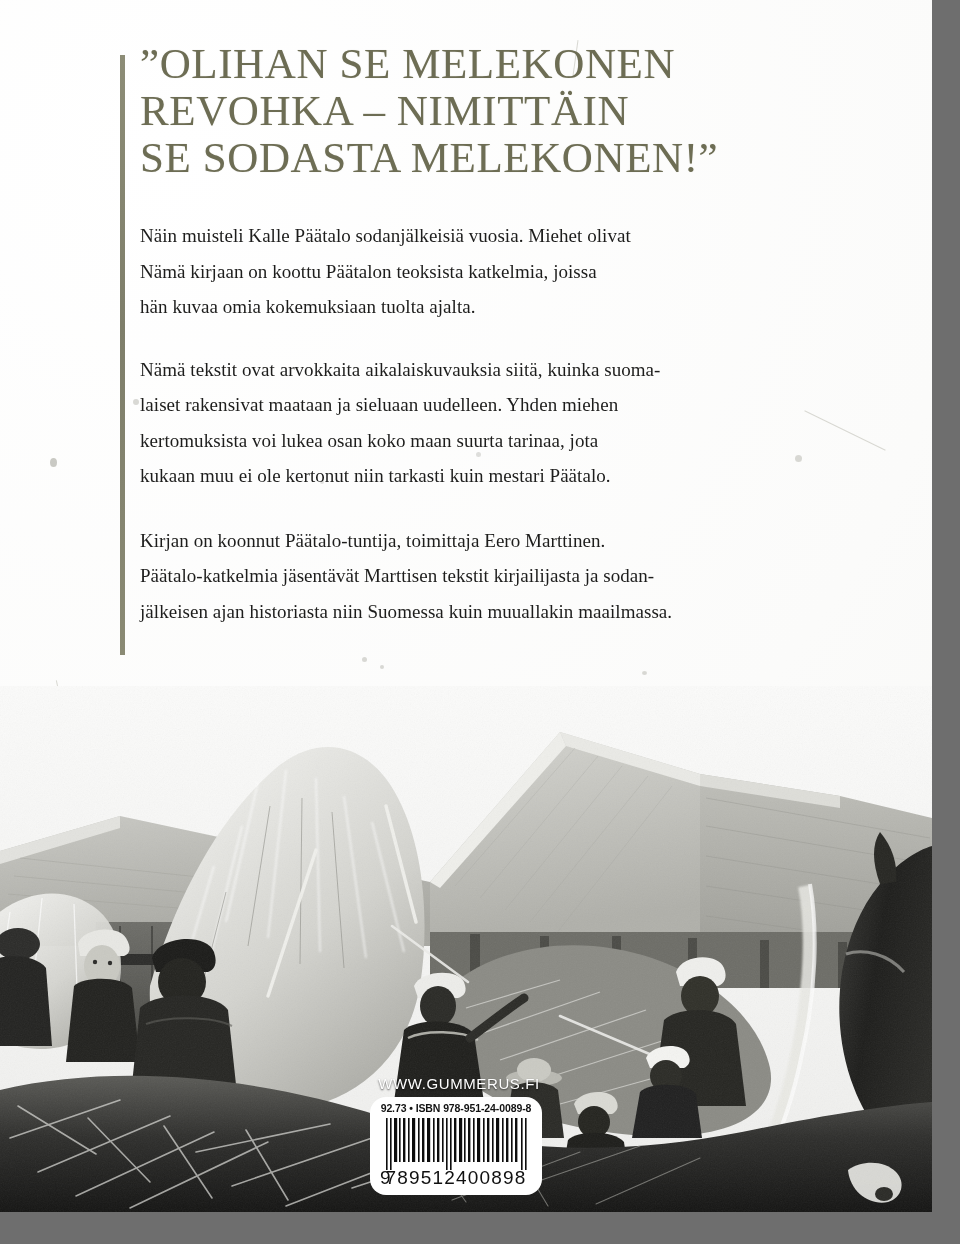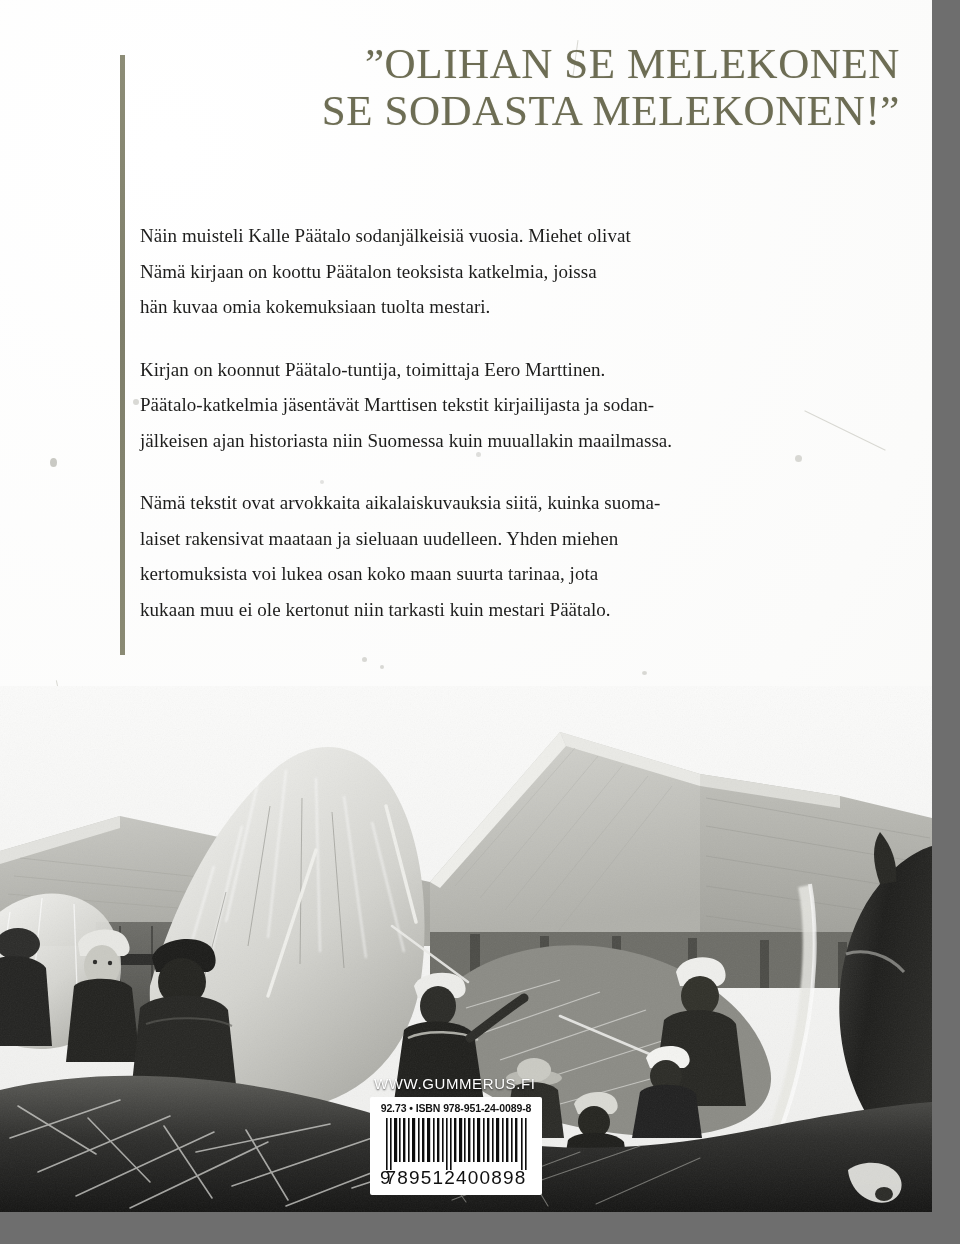--- a/index.html
+++ b/index.html
@@ -79,21 +79,20 @@
     font-family: "Liberation Serif", serif;
     font-size: 43px;
     line-height: 47px;
     letter-spacing: 0.6px;
     z-index: 12;
   }
   .headline .hl-line {
     display: block;
     white-space: nowrap;
     text-shadow: 0 0 1px rgba(109,109,84,0.25);
-    text-align: right;
   }
 
   
   .body-col {
     position: absolute;
     left: 140px;
     top: 218px;
     width: 740px;
     z-index: 12;
   }
@@ -120,37 +119,38 @@
     background: #9a9a96;
   }
   .photo svg { display: block; }
 
   
   .www {
     position: absolute;
     left: 374px;
     top: 1075px;
     width: 170px;
+    text-align: center;
     color: #ffffff;
     font-family: "Liberation Sans", sans-serif;
     font-size: 15px;
     letter-spacing: 0.6px;
     z-index: 30;
     text-shadow: 0 1px 2px rgba(0,0,0,.65);
   }
 
   
   .barcode-box {
     position: absolute;
     left: 370px;
     top: 1097px;
     width: 172px;
     height: 98px;
     background: #ffffff;
-    border-radius: 2px;
+    border-radius: 16px;
     z-index: 32;
   }
   .barcode-isbn {
     position: absolute;
     left: 0; top: 5px;
     width: 172px;
     text-align: center;
     font-family: "Liberation Sans", sans-serif;
     font-size: 10.5px;
     font-weight: bold;
@@ -194,39 +194,40 @@
   <div class="speck" style="left:362px;top:657px;width:5px;height:5px;"></div>
   <div class="speck" style="left:380px;top:665px;width:4px;height:4px;"></div>
   <div class="speck" style="left:642px;top:671px;width:5px;height:4px;"></div>
   <div class="speck" style="left:320px;top:480px;width:4px;height:4px;opacity:.4;"></div>
   <div class="speck" style="left:476px;top:452px;width:5px;height:5px;opacity:.45;"></div>
 
   <div class="vrule"></div>
 
   <div class="headline">
     <span class="hl-line">”OLIHAN SE MELEKONEN</span>
+    <span class="hl-line">REVOHKA – NIMITTÄIN</span>
     <span class="hl-line">SE SODASTA MELEKONEN!”</span>
   </div>
 
   <div class="body-col">
     <p class="para p1">
       <span class="ln">Näin muisteli Kalle Päätalo sodanjälkeisiä vuosia. Miehet olivat</span>
       <span class="ln">Nämä kirjaan on koottu Päätalon teoksista katkelmia, joissa</span>
-      <span class="ln">hän kuvaa omia kokemuksiaan tuolta mestari.</span>
-    </p>
-    <p class="para p3">
-      <span class="ln">Kirjan on koonnut Päätalo-tuntija, toimittaja Eero Marttinen.</span>
-      <span class="ln">Päätalo-katkelmia jäsentävät Marttisen tekstit kirjailijasta ja sodan-</span>
-      <span class="ln">jälkeisen ajan historiasta niin Suomessa kuin muuallakin maailmassa.</span>
+      <span class="ln">hän kuvaa omia kokemuksiaan tuolta ajalta.</span>
     </p>
     <p class="para p2">
       <span class="ln">Nämä tekstit ovat arvokkaita aikalaiskuvauksia siitä, kuinka suoma-</span>
       <span class="ln">laiset rakensivat maataan ja sieluaan uudelleen. Yhden miehen</span>
       <span class="ln">kertomuksista voi lukea osan koko maan suurta tarinaa, jota</span>
       <span class="ln">kukaan muu ei ole kertonut niin tarkasti kuin mestari Päätalo.</span>
+    </p>
+    <p class="para p3">
+      <span class="ln">Kirjan on koonnut Päätalo-tuntija, toimittaja Eero Marttinen.</span>
+      <span class="ln">Päätalo-katkelmia jäsentävät Marttisen tekstit kirjailijasta ja sodan-</span>
+      <span class="ln">jälkeisen ajan historiasta niin Suomessa kuin muuallakin maailmassa.</span>
     </p>
   </div>
 
   <div class="photo">
     <svg width="932" height="526" viewBox="0 0 932 526" xmlns="http://www.w3.org/2000/svg">
       <defs>
         <linearGradient id="sky" x1="0" y1="0" x2="0" y2="1">
           <stop offset="0%" stop-color="#fbfbfa"></stop>
           <stop offset="100%" stop-color="#eeeeec"></stop>
         </linearGradient>

